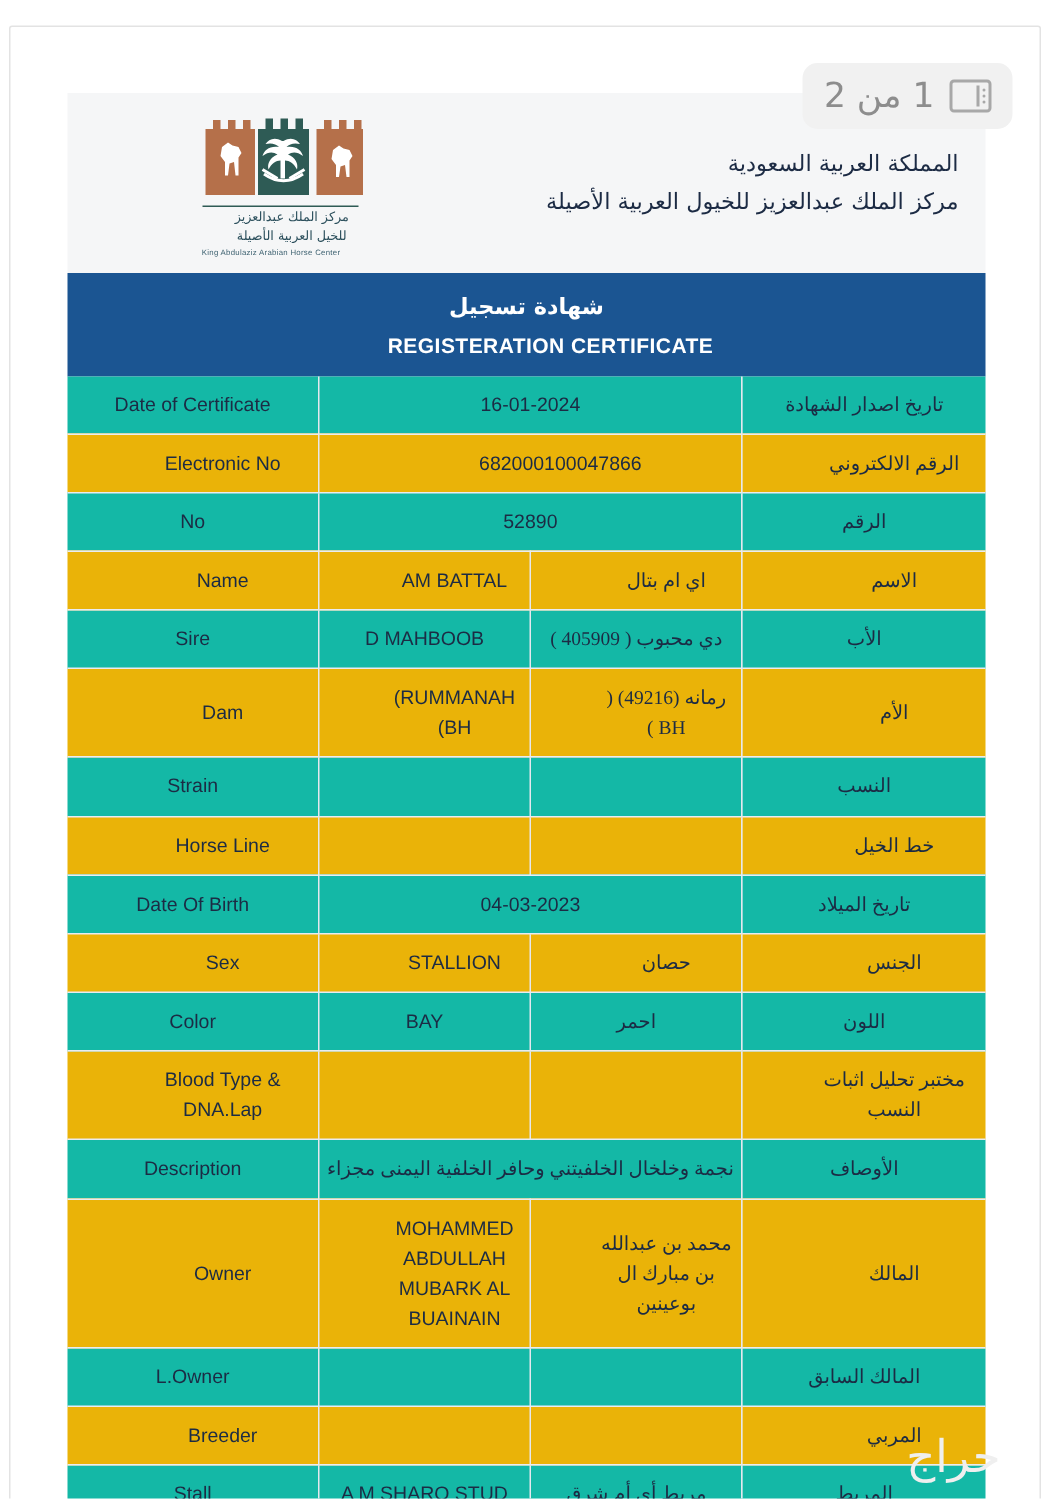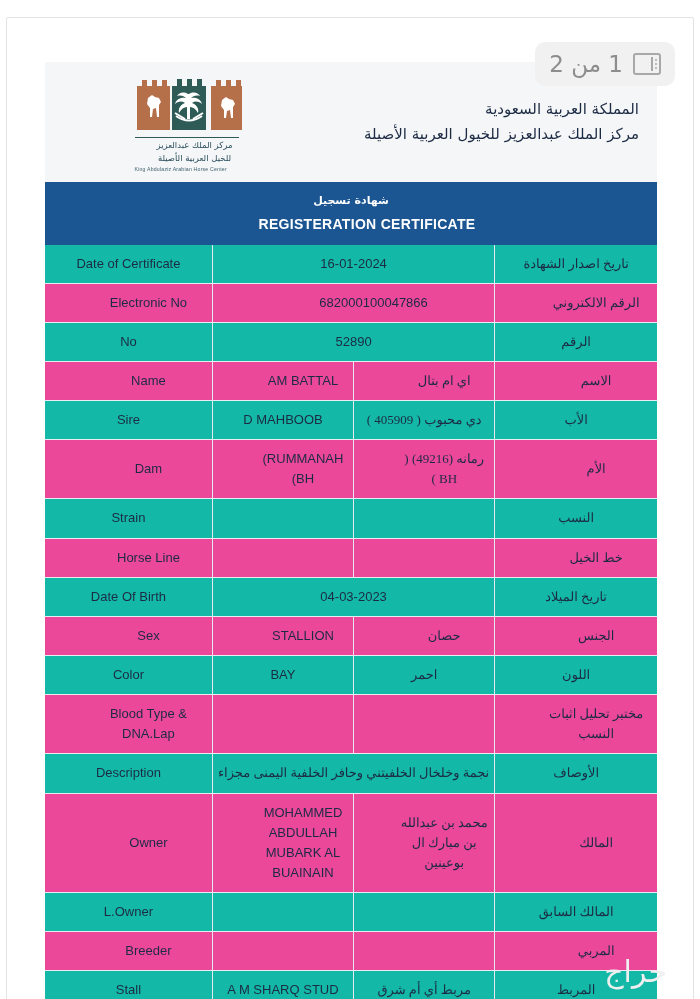--- a/index.html
+++ b/index.html
@@ -138,21 +138,21 @@
   .org-line2{font-size:15px;line-height:1.7;}
 
   .title-bar{
     background:#1b5592;
     color:#ffffff;
     text-align:center;
     padding:11px 0 13px;
   }
   .title-ar{
     font-family:"DejaVu Sans",sans-serif;
-    font-size:11px;
+    font-size:15px;
     direction:rtl;
     font-weight:bold;
     line-height:1.5;
   }
   .title-en{
     font-size:14px;
     font-weight:bold;
     letter-spacing:.3px;
     margin-top:6px;
     padding-left:32px;
@@ -170,21 +170,21 @@
     color:#1c2b44;
     font-size:13px;
     text-align:center;
     vertical-align:middle;
     padding:9px 4px;
     line-height:1.55;
     box-sizing:border-box;
   }
   table.cert-table td:last-child{border-right:none;}
   tr.odd td{background:#14b8a6;}
-  tr.even td{background:#ec4899;padding-left:44px;}
+  tr.even td{background:#eab308;padding-left:44px;}
   .c-en-label{width:128px;}
   .c-en-val{width:216px;}
   .c-ar-val{width:144px;}
   .c-ar-label{width:124px;}
   .ar{
     font-family:Liberation Serif, serif;
     direction:rtl;
     unicode-bidi:isolate;
   }
 

